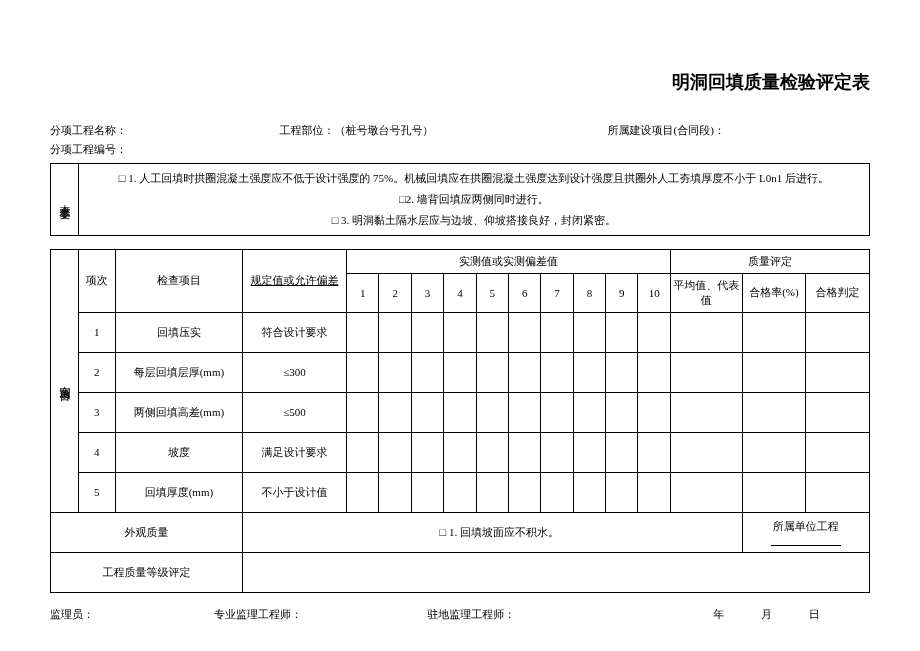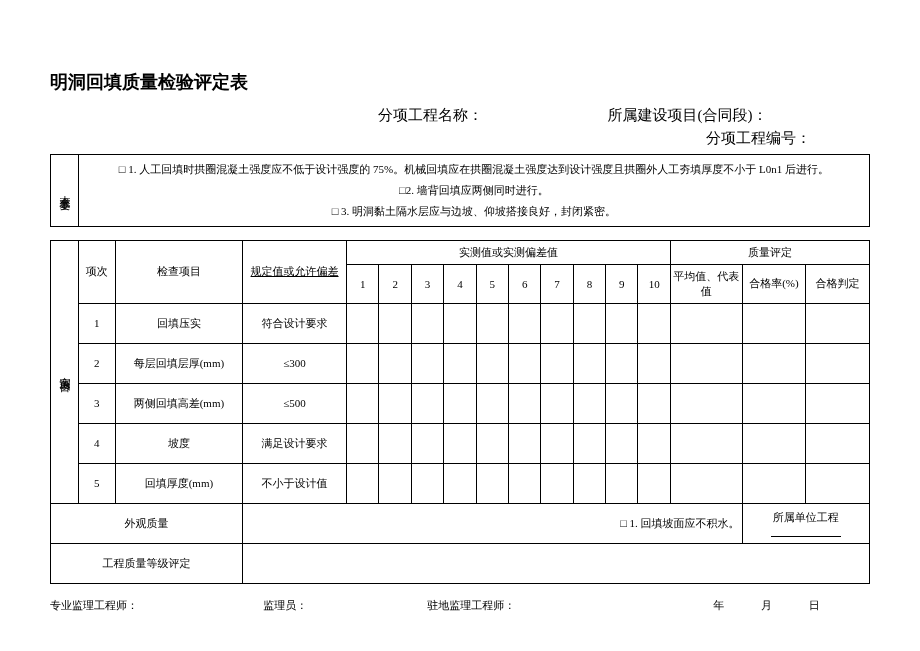--- a/index.html
+++ b/index.html
@@ -5,30 +5,29 @@
     * { box-sizing: border-box; margin: 0; padding: 0; }
     body {
       font-family: "SimSun", "宋体", serif;
       font-size: 11px;
       background: #fff;
       padding: 70px 50px 30px 50px;
       width: 920px;
       color: #000;
     }
     .title {
-      text-align: left;
+      text-align: right;
       font-size: 18px;
       font-weight: bold;
-      margin-bottom: 12px;
+      margin-bottom: 29px;
     }
     .meta-row {
       display: flex;
       margin-bottom: 4px;
-      font-size: 15px;
-      justify-content: flex-end;
+      font-size: 11px;
     }
     .meta-item { display: flex; align-items: baseline; }
     .meta-label { white-space: nowrap; }
     .main-table {
       width: 100%;
       border-collapse: collapse;
       margin-top: 6px;
     }
     .main-table td, .main-table th {
       border: 1px solid #000;
@@ -66,20 +65,23 @@
     .header-row td, .header-row th { height: 22px; }
   </style>
 </head>
 <body>
 
 <div class="title">明洞回填质量检验评定表</div>
 
 <div class="meta-row">
   <div class="meta-item" style="width:28%">
       <span class="meta-label">分项工程名称：</span>
+    </div>
+  <div class="meta-item" style="width:40%">
+      <span class="meta-label">工程部位：（桩号墩台号孔号）</span>
     </div>
   <div class="meta-item" style="width:32%">
       <span class="meta-label">所属建设项目(合同段)：</span>
     </div>
 </div>
 
 <div class="meta-row">
   <div class="meta-item" style="width:20%">
       <span class="meta-label">分项工程编号：</span>
     </div>
@@ -211,36 +213,36 @@
         <td></td>
         <td></td>
         <td></td>
     <td></td>
         <td></td>
         <td></td>
   </tr>
 
   <tr class="tall-row">
     <td colspan="3">外观质量</td>
-    <td colspan="12" style="text-align:right;padding-left:16px;">□ 1. 回填坡面应不积水。</td>
+    <td colspan="12" style="text-align:center;padding-left:16px;">□ 1. 回填坡面应不积水。</td>
     <td colspan="3">
       <span>所属单位工程</span>
       <span class="sig-underline"></span>
     </td>
   </tr>
 
   <tr class="tall-row">
     <td colspan="3">工程质量等级评定</td>
     <td colspan="15"></td>
   </tr>
 </tbody>
   </table>
 
 <div class="footer-row">
+  <div style="width:20%"><span>监理员：</span></div>
   <div style="width:26%"><span>专业监理工程师：</span></div>
-  <div style="width:20%"><span>监理员：</span></div>
   <div style="width:30%"><span>驻地监理工程师：</span></div>
   <div style="width:24%;letter-spacing:2px;">
     <span style="display:inline-block;width:40px;"></span><span>年</span>
     <span style="display:inline-block;width:30px;"></span><span>月</span>
     <span style="display:inline-block;width:30px;"></span><span>日</span>
   </div>
 </div>
 
 </body></html>

